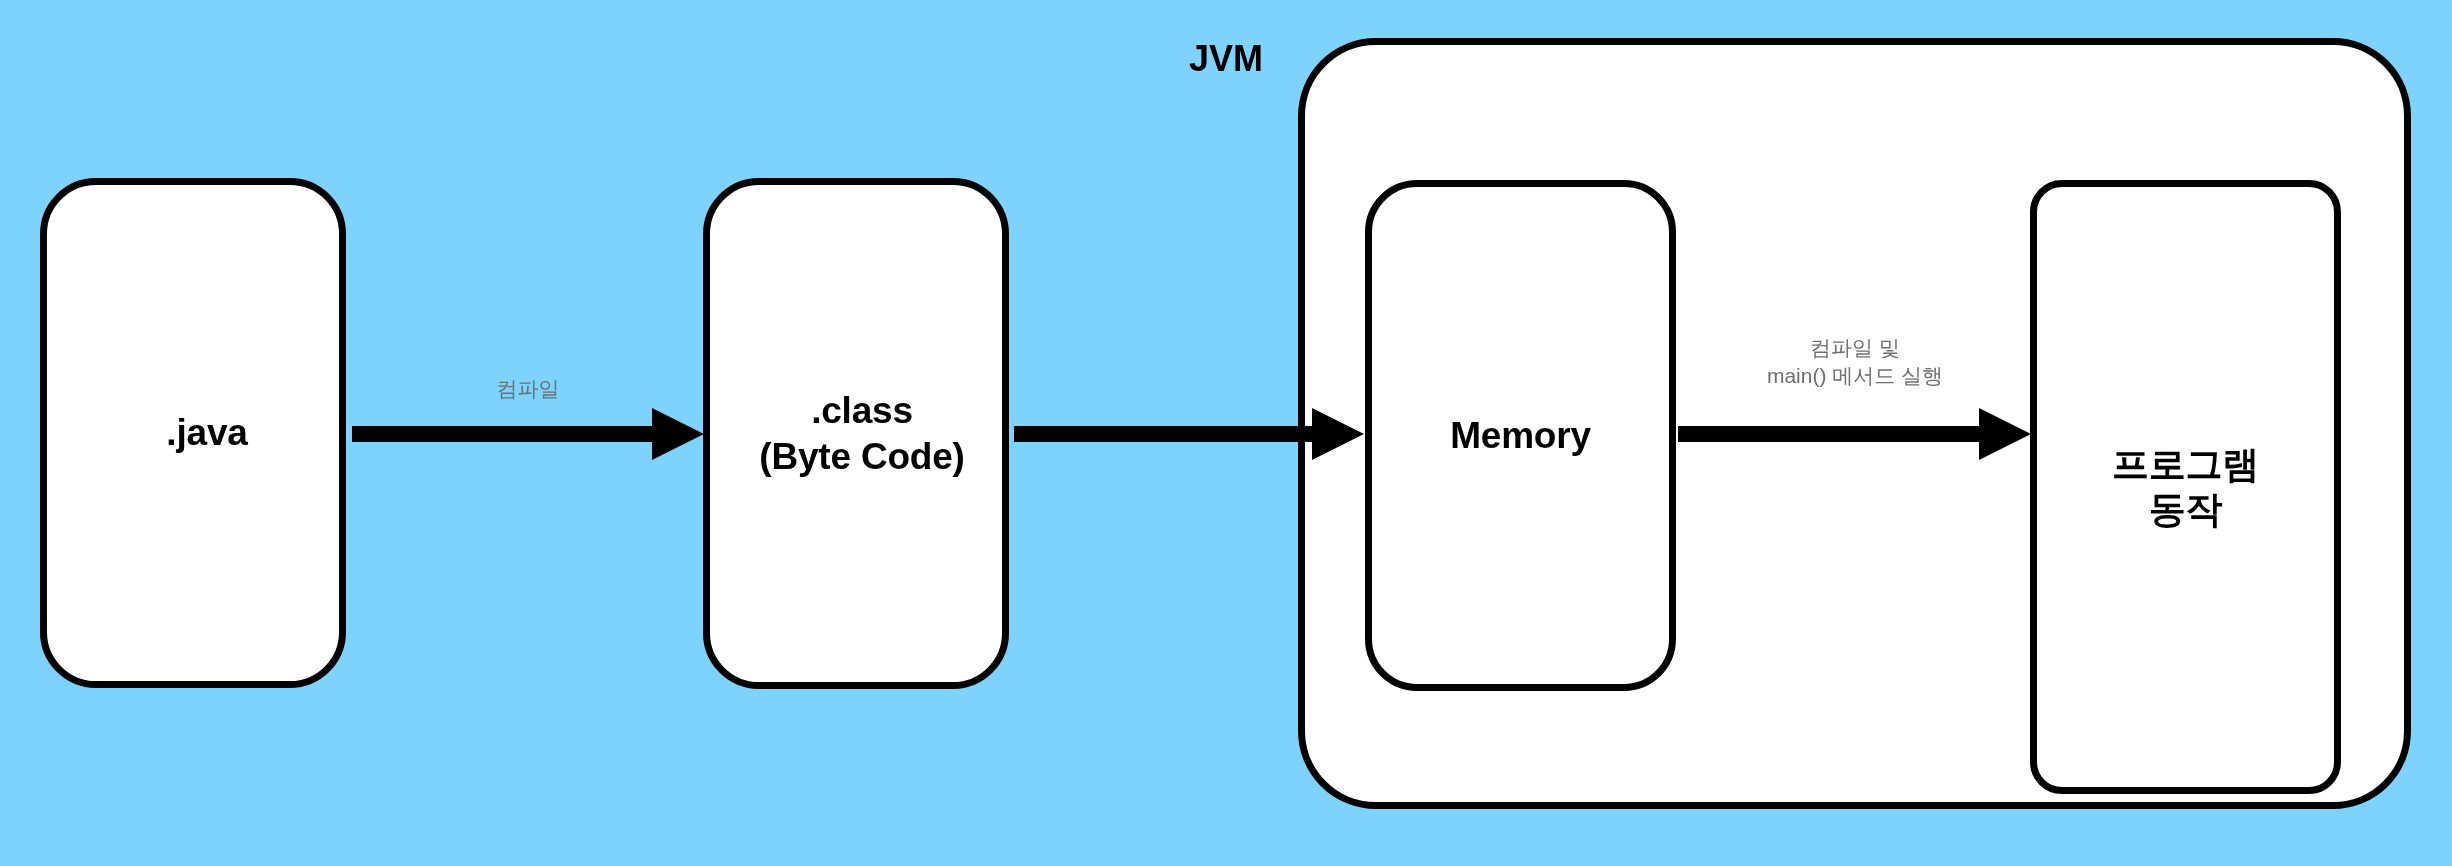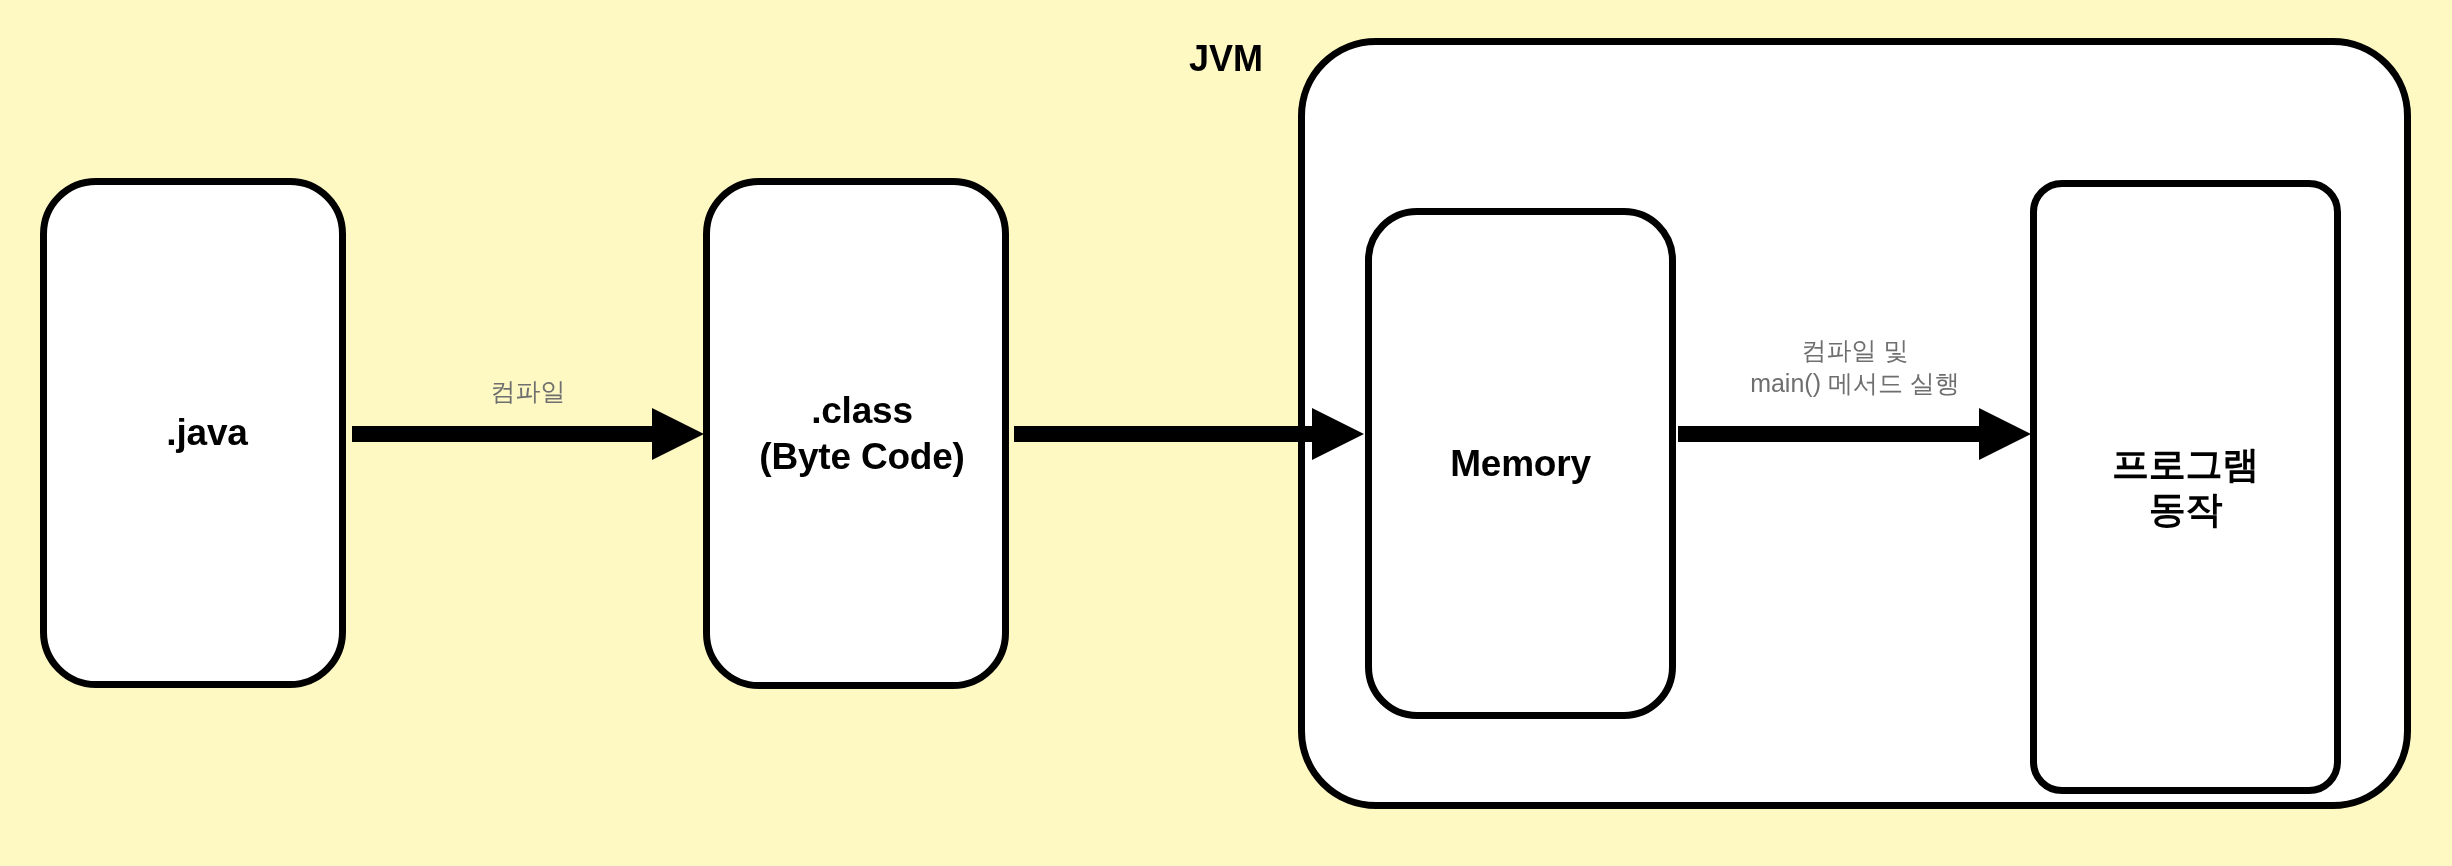--- a/index.html
+++ b/index.html
@@ -8,21 +8,21 @@
     padding: 0;
     background: #ffffff;
   }
   body {
     font-family: "Liberation Sans", "DejaVu Sans", sans-serif;
   }
   #canvas {
     position: relative;
     width: 2452px;
     height: 866px;
-    background: #fef9c3;
+    background: #7dd3fc;
     overflow: hidden;
   }
 
   
   .node {
     position: absolute;
     box-sizing: border-box;
     background: #ffffff;
     border: 7px solid #000000;
     display: flex;
@@ -35,21 +35,21 @@
     font-size: 37px;
     font-weight: bold;
     color: #000000;
     line-height: 1.22;
     letter-spacing: -0.2px;
     white-space: pre-line;
   }
 
   #node-java   { left: 40px;   top: 178px; width: 306px; height: 510px; border-radius: 56px; padding-left: 28px; }
   #node-class  { left: 703px;  top: 178px; width: 306px; height: 511px; border-radius: 56px; padding-left: 12px; }
-  #node-memory { left: 1365px; top: 180px; width: 311px; height: 511px; border-radius: 52px; margin-top: 28px; }
+  #node-memory { left: 1365px; top: 180px; width: 311px; height: 511px; border-radius: 52px; }
   #node-program{ left: 2030px; top: 180px; width: 311px; height: 614px; border-radius: 32px; }
 
   
   #node-jvm {
     position: absolute;
     box-sizing: border-box;
     left: 1298px;
     top: 38px;
     width: 1113px;
     height: 771px;
@@ -81,21 +81,21 @@
 
   #arrow-compile  { left: 352px;  top: 404px; width: 352px; }
   #arrow-run      { left: 1014px; top: 404px; width: 350px; }
   #arrow-mainexec { left: 1678px; top: 404px; width: 353px; }
 
   
   .edge-label {
     position: absolute;
     text-align: center;
     color: #6f6f6f;
-    font-size: 25px;
+    font-size: 21px;
     line-height: 1.32;
     z-index: 5;
     white-space: pre-line;
   }
   #label-compile  { left: 352px;  top: 375px; width: 352px; }
   #label-run      { left: 1014px; top: 364px; width: 350px; }
   #label-mainexec { left: 1660px; top: 334px; width: 390px; }
 </style>
 </head>
 <body>

